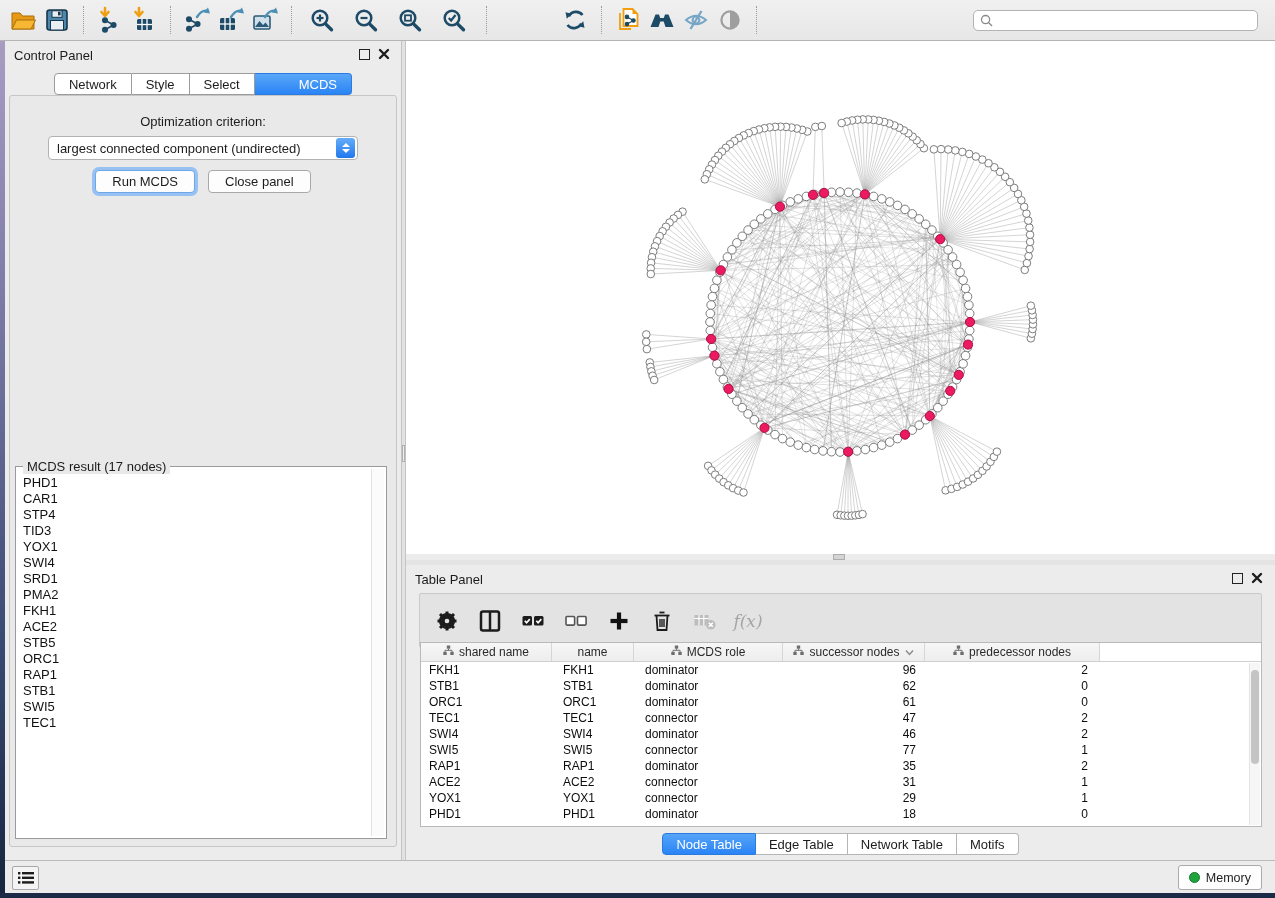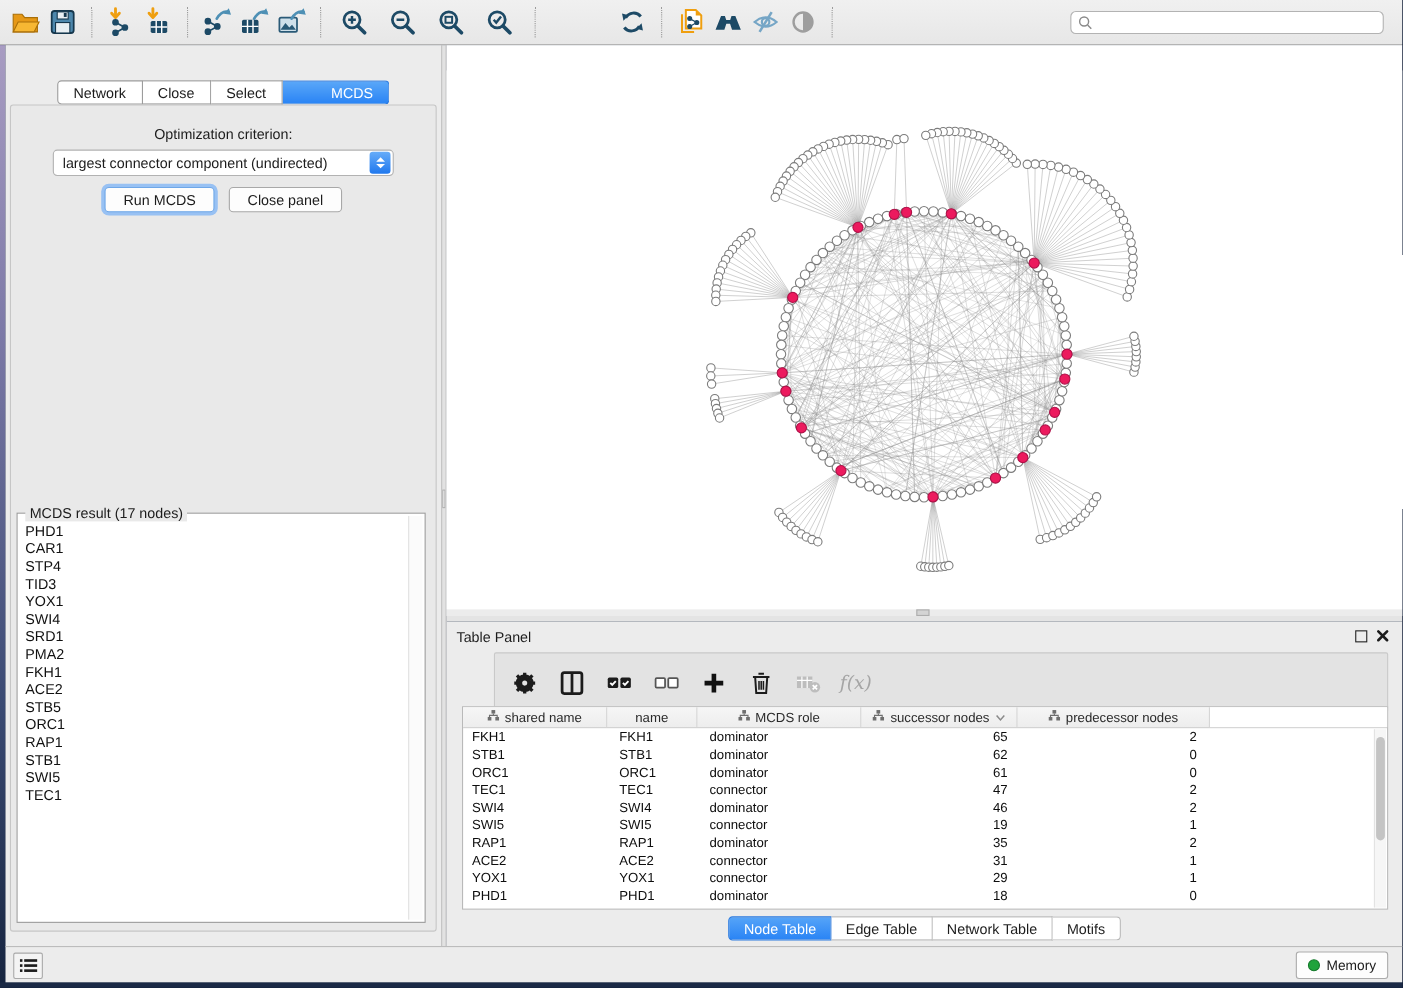--- a/index.html
+++ b/index.html
@@ -70,21 +70,21 @@
   .lights { position:absolute; left:12px; top:5px; display:flex; gap:8px; }
   .light { width:12px; height:12px; border-radius:50%; }
   .net-title { position:absolute; left:0; right:0; top:4px; text-align:center; font-size:12.5px; color:#222; }
   .net-canvas { position:absolute; left:0; top:23px; width:869px; height:490px; background:#fff; }
   .net-bottom { position:absolute; left:0; right:0; bottom:0; height:6px; background:#ececec; }
   .net-bottom-handle { position:absolute; left:427px; bottom:0px; width:12px; height:6px; background:#d4d4d4; border:1px solid #adadad; }
 
   
   .table-panel { position:absolute; left:406px; top:565px; width:869px; height:295px; background:#ececec; }
   .tp-toolbar { position:absolute; left:13px; right:13px; top:28px; height:55px;
-    background:#e3e3e3; border:1px solid #c9c9c9; border-radius:2px; display:flex; align-items:center; padding-left:14px; gap:17px;margin-left:30px; }
+    background:#e3e3e3; border:1px solid #c9c9c9; border-radius:2px; display:flex; align-items:center; padding-left:14px; gap:17px; }
   .tp-tool { display:flex; align-items:center; justify-content:center; width:26px; height:26px; }
   .fx-label { font-family:"DejaVu Serif", serif; font-style:italic; font-size:17px; color:#a5a5a5; }
   .tp-table { position:absolute; left:14px; right:13px; top:77px; height:185px; background:#fff; border:1px solid #b9b9b9; }
   .t-header { display:grid; grid-template-columns:131px 82px 149px 142px 175px 1fr; height:19px;
     background:linear-gradient(#f6f6f6,#ededed); border-bottom:1px solid #cfcfcf; }
   .th-cell { display:flex; align-items:center; justify-content:center; gap:5px; font-size:12px; color:#2a2a2a;
     border-right:1px solid #d6d6d6; overflow:hidden; }
   .th-cell.filler { border-right:none; background:#fff; }
   .t-body { position:absolute; left:0; right:0; top:19px; bottom:0; overflow:hidden; }
   .t-row { display:grid; grid-template-columns:131px 82px 149px 142px 175px 1fr; height:16px; }
@@ -283,30 +283,39 @@
           <line x1="9.4" y1="9.4" x2="13" y2="13" stroke="#8a8a8a" stroke-width="1.4"></line>
         </svg>
       <input type="text" placeholder="" style="">
     </div>
   </div>
 
   <div class="wall-left"></div>
   <div class="wall-bottom"></div>
 
   <div class="control-panel">
+    <div class="cp-header">
+      <span class="panel-title">Control Panel</span>
+      <span class="float-ico" style="right:31px;"></span>
+      <span class="close-ico" style="right:11px;">
+        <svg width="12" height="12" viewBox="0 0 12 12">
+            <path d="M2 2 L10 10 M10 2 L2 10" stroke="#1c1c1c" stroke-width="2.4" stroke-linecap="round"></path>
+          </svg>
+      </span>
+    </div>
     <div class="cp-tabs" id="cp-tabs">
         <div class="cp-tab">Network</div>
-        <div class="cp-tab">Close</div>
+        <div class="cp-tab">Style</div>
         <div class="cp-tab">Select</div>
         <div class="cp-tab active">MCDS</div>
       </div>
     <div class="cp-content">
       <div class="opt-label">Optimization criterion:</div>
       <div class="combo">
-        <span class="combo-text">largest connector component (undirected)</span>
+        <span class="combo-text">largest connected component (undirected)</span>
         <span class="combo-step">
             <i class="up"></i>
             <i class="dn"></i>
           </span>
       </div>
       <div class="btn-row">
         <button class="push-btn focused">Run MCDS</button>
         <button class="push-btn">Close panel</button>
       </div>
       <div class="mcds-fieldset">
@@ -1158,21 +1167,21 @@
               </svg></span>
             <span>predecessor nodes</span>
           </div>
           <div class="th-cell filler"></div>
         </div>
       <div class="t-body" id="t-body">
           <div class="t-row">
             <div class="t-cell c0">FKH1</div>
             <div class="t-cell c1">FKH1</div>
             <div class="t-cell c2">dominator</div>
-            <div class="t-cell c3">65</div>
+            <div class="t-cell c3">96</div>
             <div class="t-cell c4">2</div>
             <div class="t-cell"></div>
           </div>
           <div class="t-row">
             <div class="t-cell c0">STB1</div>
             <div class="t-cell c1">STB1</div>
             <div class="t-cell c2">dominator</div>
             <div class="t-cell c3">62</div>
             <div class="t-cell c4">0</div>
             <div class="t-cell"></div>
@@ -1198,21 +1207,21 @@
             <div class="t-cell c1">SWI4</div>
             <div class="t-cell c2">dominator</div>
             <div class="t-cell c3">46</div>
             <div class="t-cell c4">2</div>
             <div class="t-cell"></div>
           </div>
           <div class="t-row">
             <div class="t-cell c0">SWI5</div>
             <div class="t-cell c1">SWI5</div>
             <div class="t-cell c2">connector</div>
-            <div class="t-cell c3">19</div>
+            <div class="t-cell c3">77</div>
             <div class="t-cell c4">1</div>
             <div class="t-cell"></div>
           </div>
           <div class="t-row">
             <div class="t-cell c0">RAP1</div>
             <div class="t-cell c1">RAP1</div>
             <div class="t-cell c2">dominator</div>
             <div class="t-cell c3">35</div>
             <div class="t-cell c4">2</div>
             <div class="t-cell"></div>

